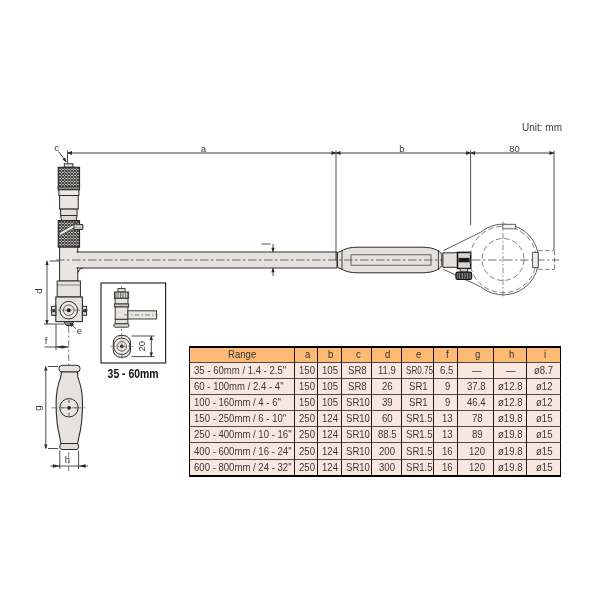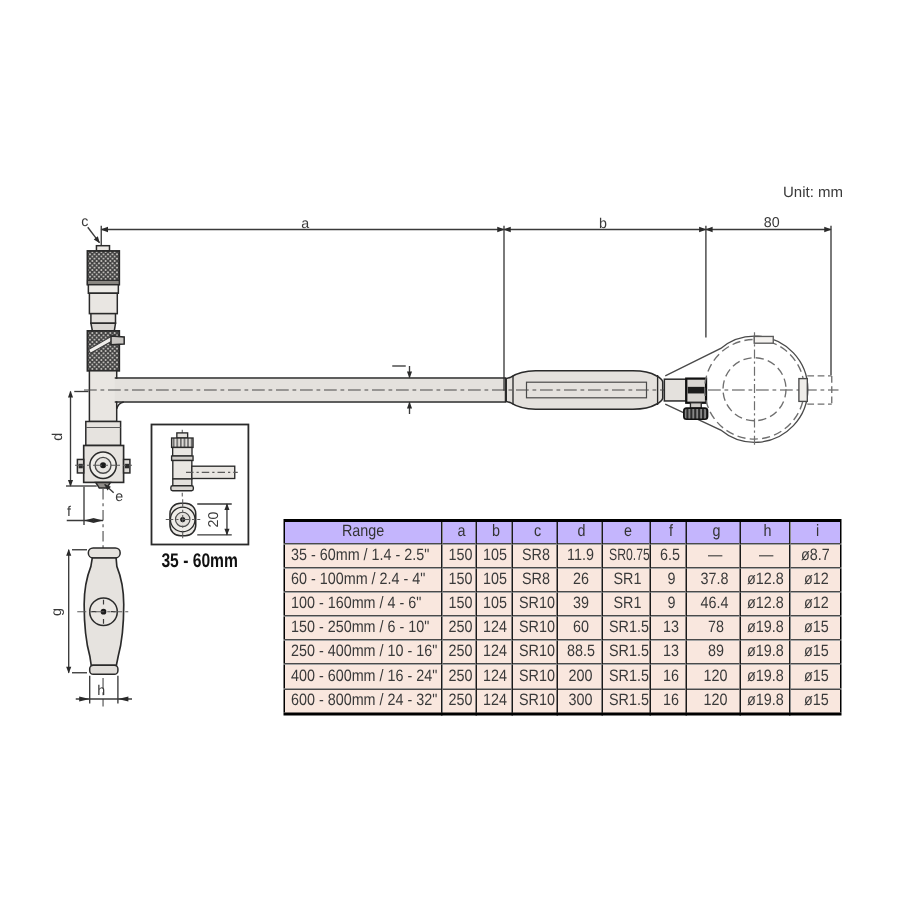--- a/index.html
+++ b/index.html
@@ -6,21 +6,21 @@
 .page{position:relative;width:600px;height:600px;background:#fff;overflow:hidden;
   font-family:"Liberation Sans", sans-serif;text-align:center;}
 svg{position:absolute;left:0;top:0;}
 table.spec{position:absolute;left:189px;top:345.5px;border-collapse:collapse;width:371px;
   table-layout:fixed;font-family:"Liberation Sans", sans-serif;font-size:11px;color:#3a3a3a;
   border-top:2.5px solid #000;border-bottom:2.5px solid #000;border-left:1px solid #000;border-right:1px solid #000;}
 table.spec td{border-left:1px solid #1a1a1a;border-top:1px solid #4a4a4a;
   padding:0 0 0 4px;height:15.1px;line-height:11px;background:#f9e7de;
   white-space:nowrap;overflow:hidden;vertical-align:middle;}
 table.spec td span{display:inline-block;transform:scaleX(0.87);transform-origin:0 50%;white-space:nowrap;}
-table.spec tr.hd td{background:#c4b5fd;border-top:none;color:#333;height:14.5px;}
+table.spec tr.hd td{background:#fdba74;border-top:none;color:#333;height:14.5px;}
 </style>
 </head>
 <body>
 <div class="page">
 <svg width="600" height="600" viewBox="0 0 600 600">
 <defs>
 
 <pattern id="kn" width="3" height="3" patternUnits="userSpaceOnUse">
   <rect width="3" height="3" fill="#e3e0db"></rect>
   <path d="M0,0 L3,3 M3,0 L0,3" stroke="#3f3f3f" stroke-width="1.05"></path>

